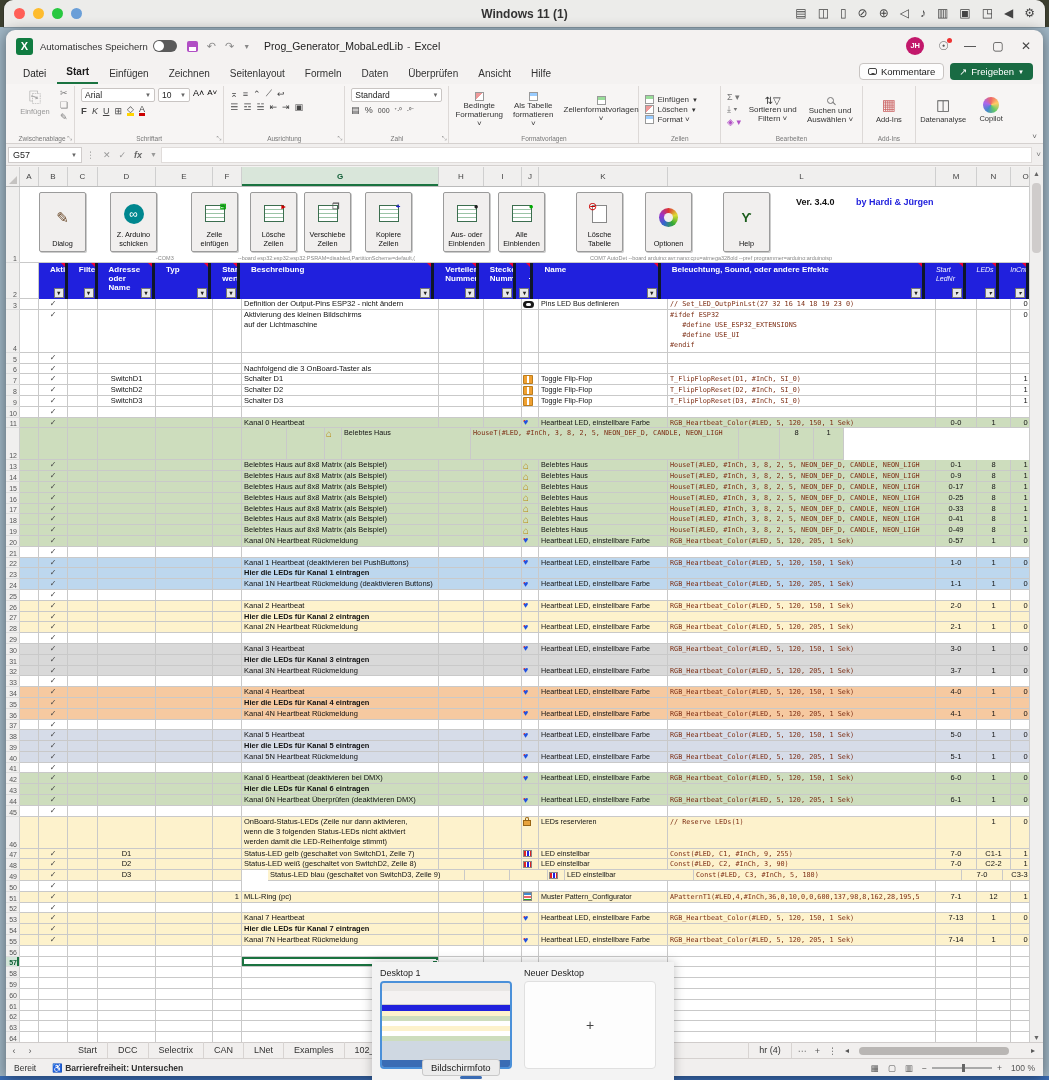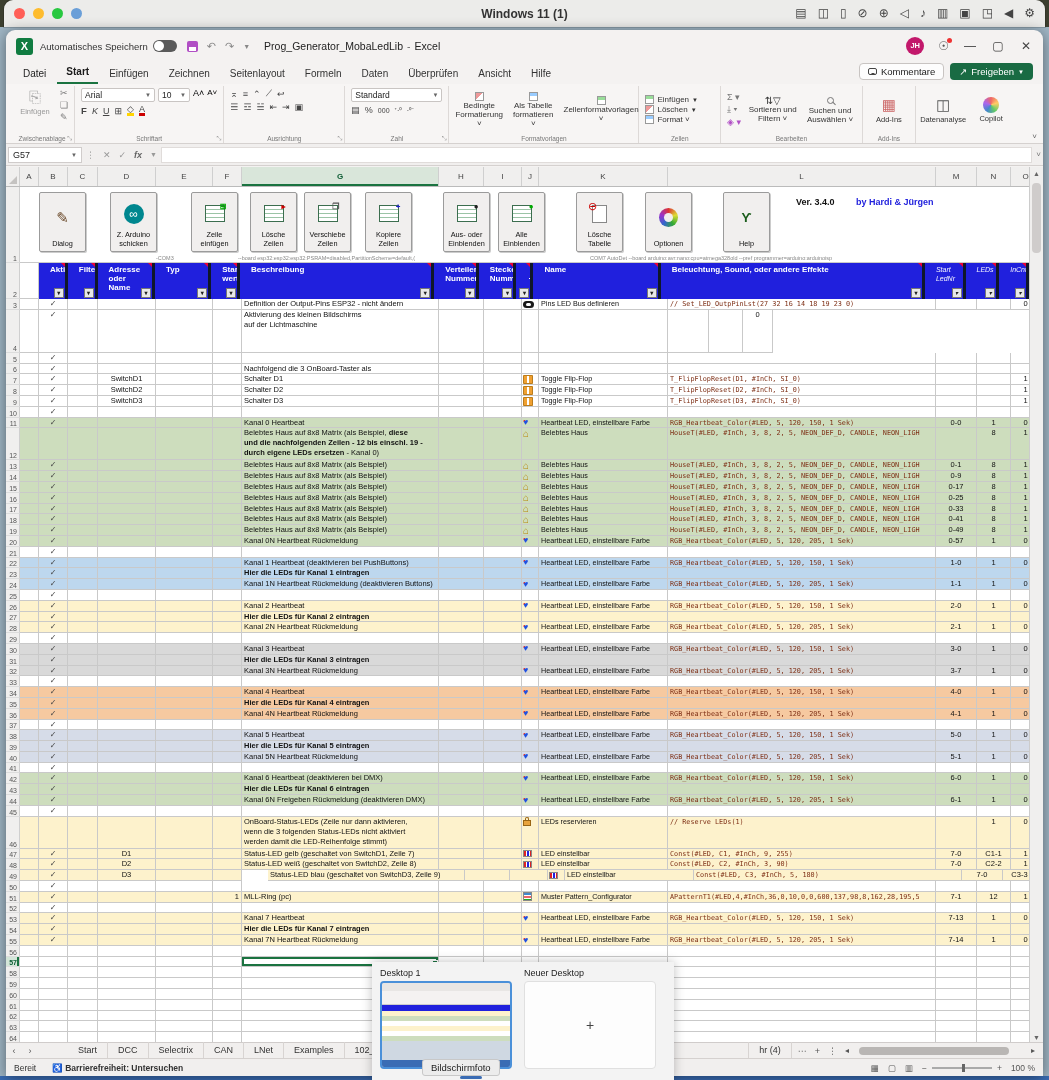--- a/index.html
+++ b/index.html
@@ -598,20 +598,24 @@
           <div class="xcell bg-w" style="width: 30px;"></div>
           <div class="xcell bg-w" style="width: 58px;"></div>
           <div class="xcell bg-w" style="width: 57px;"></div>
           <div class="xcell bg-w" style="width: 29px;"></div>
           <div class="xcell bg-w" style="width: 197px;">Aktivierung des kleinen Bildschirms
 auf der Lichtmaschine</div>
           <div class="xcell bg-w" style="width: 45px;"></div>
           <div class="xcell bg-w" style="width: 38px;"></div>
           <div class="xcell bg-w" style="width: 17px; padding: 0px 1px;"></div>
           <div class="xcell bg-w" style="width: 129px;"></div>
+          <div class="xcell bg-w codecell" style="width: 268px;">#ifdef ESP32
+   #define USE_ESP32_EXTENSIONS
+   #define USE_UI
+#endif</div>
           <div class="xcell bg-w" style="width: 41px;"></div>
           <div class="xcell bg-w" style="width: 34px;"></div>
           <div class="xcell bg-w ctr" style="width: 30px;">0</div>
         </div>
         <div class="xrow" style="height: 10.8px;">
           <div class="gut" style="height: 10.8px;">5</div>
           <div class="xcell bg-w" style="width: 19px;"></div>
           <div class="xcell bg-w" style="width: 29px;"><span class="chkmark">✓</span></div>
           <div class="xcell bg-w" style="width: 30px;"></div>
           <div class="xcell bg-w" style="width: 58px;"></div>
@@ -736,21 +740,20 @@
           <div class="xcell bg-g ctr" style="width: 30px;">0</div>
         </div>
         <div class="xrow" style="height: 32px;">
           <div class="gut" style="height: 32px;">12</div>
           <div class="xcell bg-g" style="width: 19px;"></div>
           <div class="xcell bg-g" style="width: 29px;"></div>
           <div class="xcell bg-g" style="width: 30px;"></div>
           <div class="xcell bg-g" style="width: 58px;"></div>
           <div class="xcell bg-g" style="width: 57px;"></div>
           <div class="xcell bg-g" style="width: 29px;"></div>
-          <div class="xcell bg-g" style="width: 197px;"><span>Belebtes Haus auf 8x8 Matrix (als Beispiel, </span><span class="b">diese</span><br><span class="b">und die nachfolgenden Zeilen - 12 bis einschl. 19 -</span><br><span class="b">durch eigene LEDs ersetzen</span><span> - Kanal 0)</span></div>
           <div class="xcell bg-g" style="width: 45px;"></div>
           <div class="xcell bg-g" style="width: 38px;"></div>
           <div class="xcell bg-g" style="width: 17px; padding: 0px 1px;"><span class="ic ic-house">⌂</span></div>
           <div class="xcell bg-g" style="width: 129px; font-size: 7.2px;">Belebtes Haus</div>
           <div class="xcell bg-g codecell" style="width: 268px;">HouseT(#LED, #InCh, 3, 8, 2, 5, NEON_DEF_D, CANDLE, NEON_LIGH</div>
           <div class="xcell bg-g" style="width: 41px;"></div>
           <div class="xcell bg-g ctr" style="width: 34px;">8</div>
           <div class="xcell bg-g ctr" style="width: 30px;">1</div>
         </div>
         <div class="xrow" style="height: 10.8px;">
@@ -1312,21 +1315,21 @@
           <div class="xcell bg-g" style="width: 30px;"></div>
         </div>
         <div class="xrow" style="height: 10.8px;">
           <div class="gut" style="height: 10.8px;">44</div>
           <div class="xcell bg-g" style="width: 19px;"></div>
           <div class="xcell bg-g" style="width: 29px;"><span class="chkmark">✓</span></div>
           <div class="xcell bg-g" style="width: 30px;"></div>
           <div class="xcell bg-g" style="width: 58px;"></div>
           <div class="xcell bg-g" style="width: 57px;"></div>
           <div class="xcell bg-g" style="width: 29px;"></div>
-          <div class="xcell bg-g" style="width: 197px;">Kanal 6N Freigeben Rückmeldung (deaktivieren DMX)</div>
+          <div class="xcell bg-g" style="width: 197px;">Kanal 6N Heartbeat Überprüfen (deaktivieren DMX)</div>
           <div class="xcell bg-g" style="width: 45px;"></div>
           <div class="xcell bg-g" style="width: 38px;"></div>
           <div class="xcell bg-g" style="width: 17px; padding: 0px 1px;"><span class="ic ic-heart">♥</span></div>
           <div class="xcell bg-g" style="width: 129px; font-size: 7.2px;">Heartbeat LED, einstellbare Farbe</div>
           <div class="xcell bg-g codecell" style="width: 268px;">RGB_Heartbeat_Color(#LED, 5, 120, 205, 1 Sek)</div>
           <div class="xcell bg-g ctr" style="width: 41px;">6-1</div>
           <div class="xcell bg-g ctr" style="width: 34px;">1</div>
           <div class="xcell bg-g ctr" style="width: 30px;">0</div>
         </div>
         <div class="xrow" style="height: 10.8px;">

